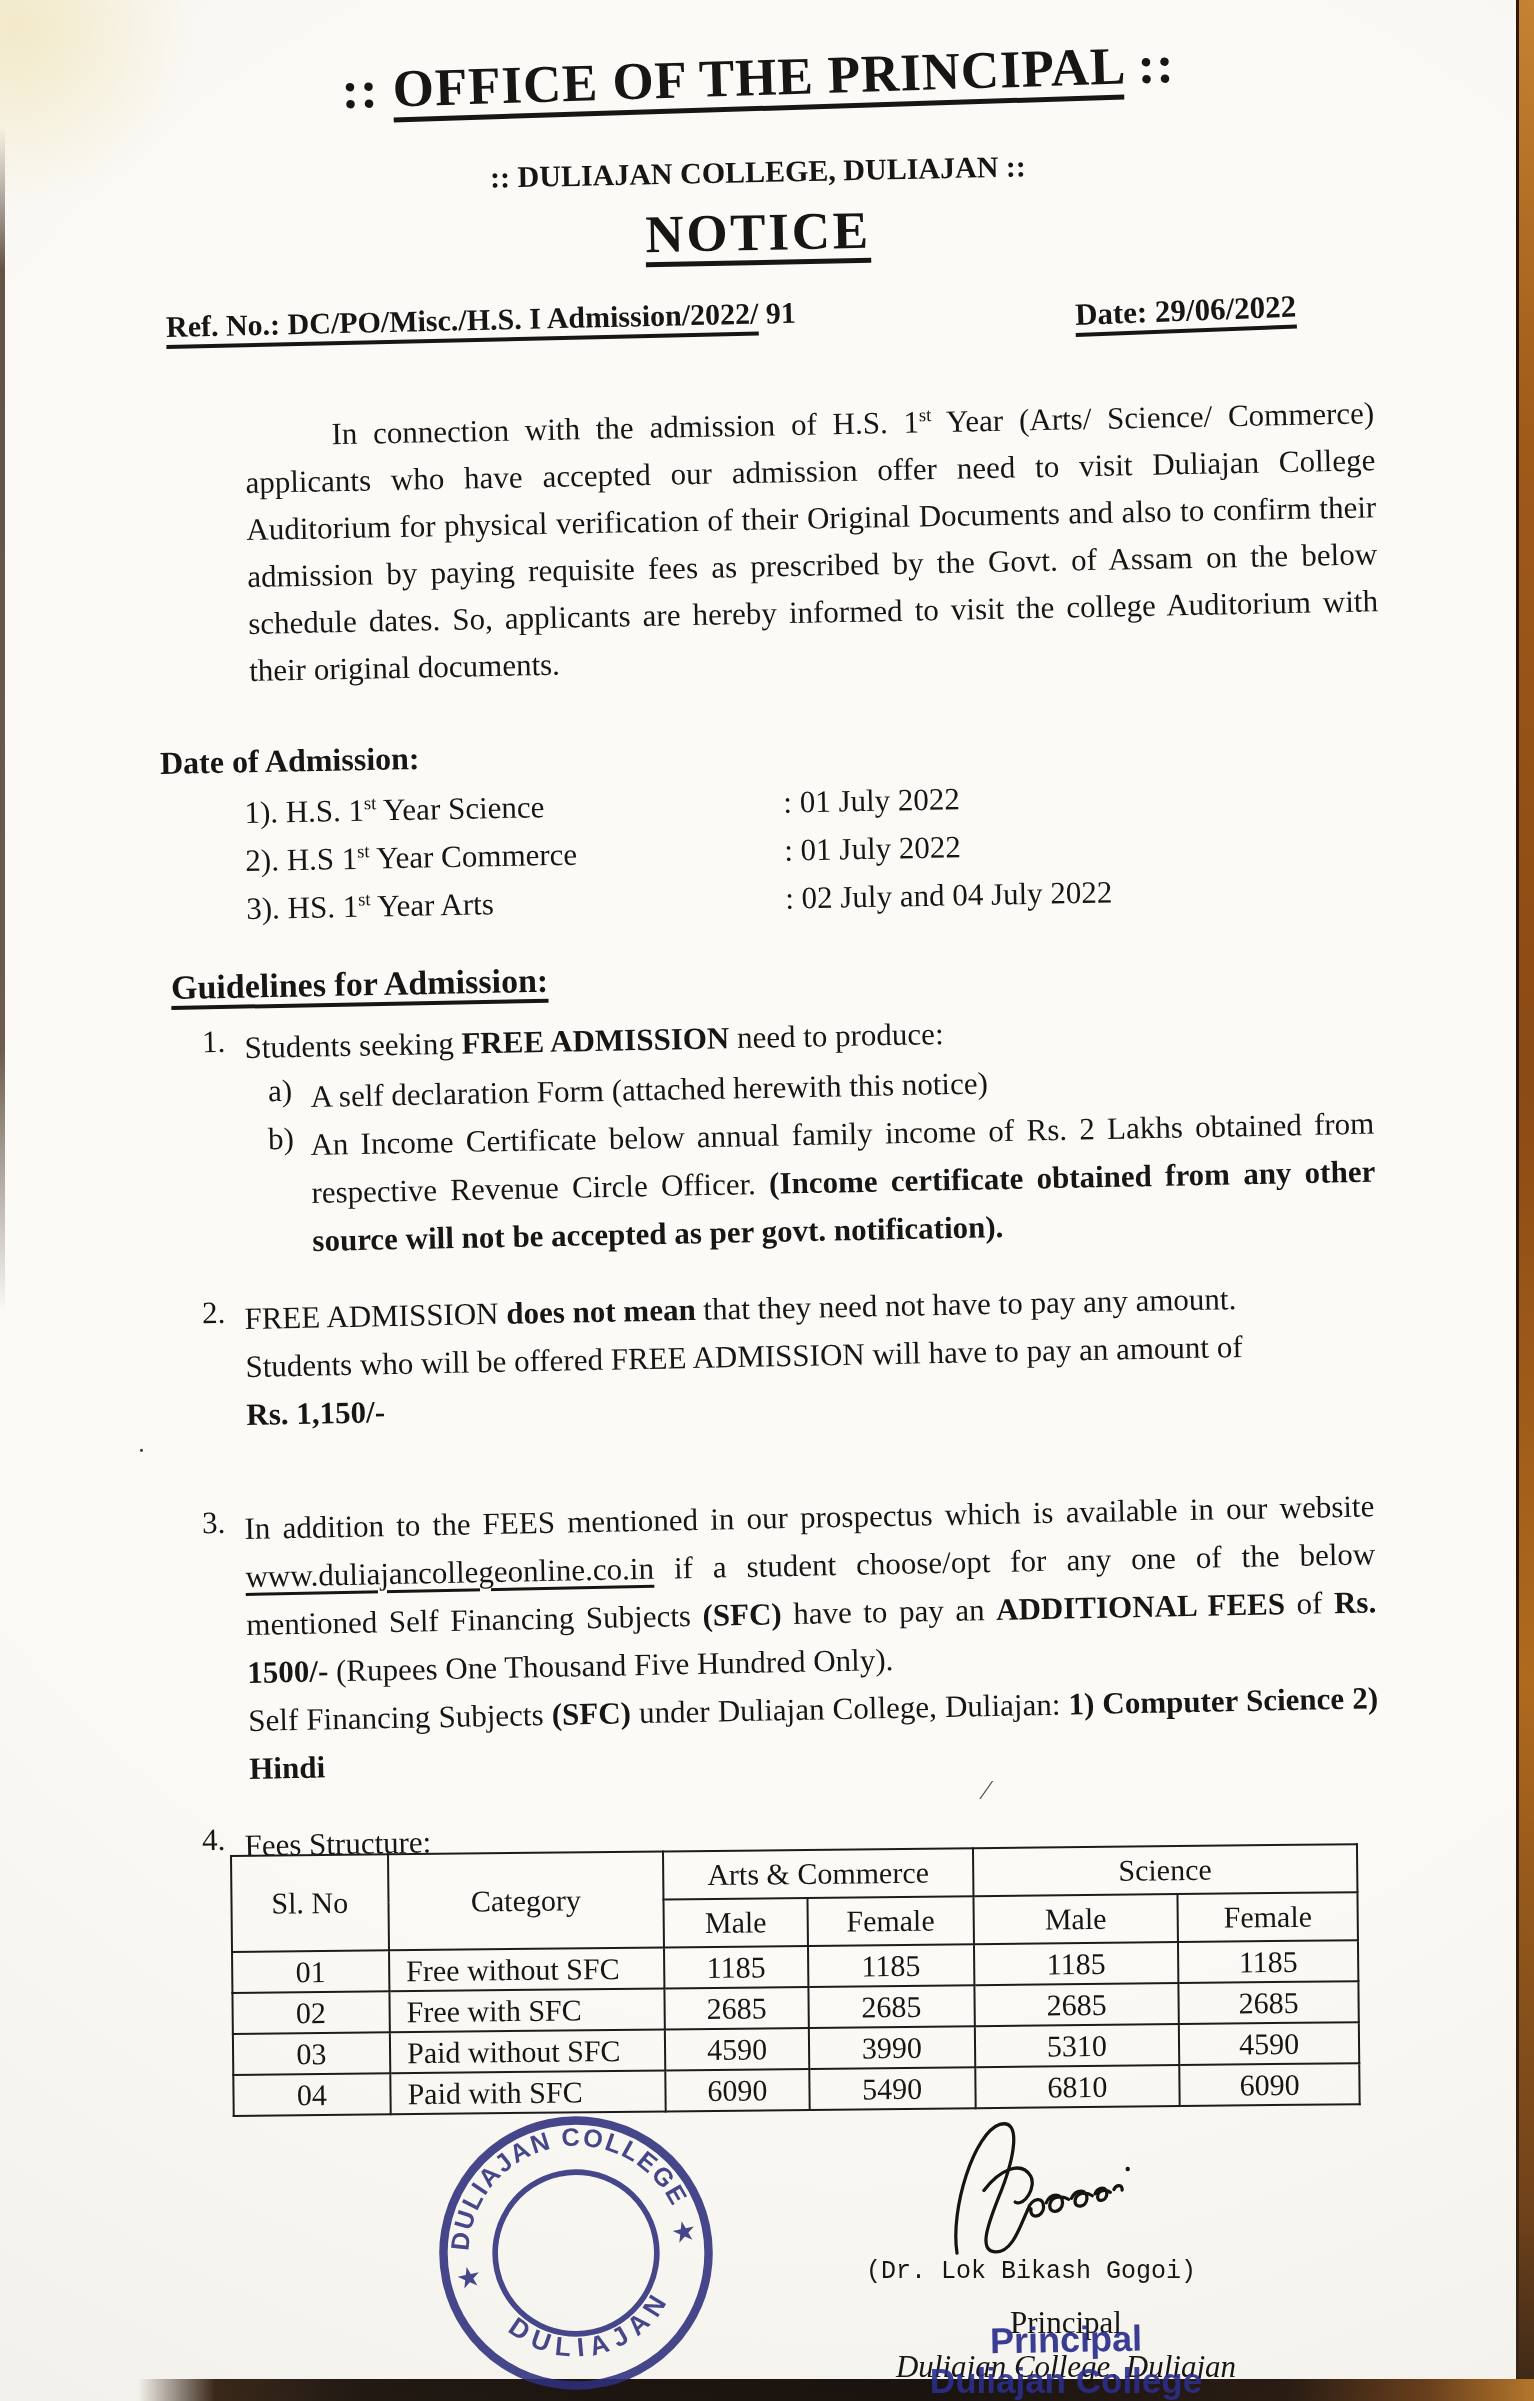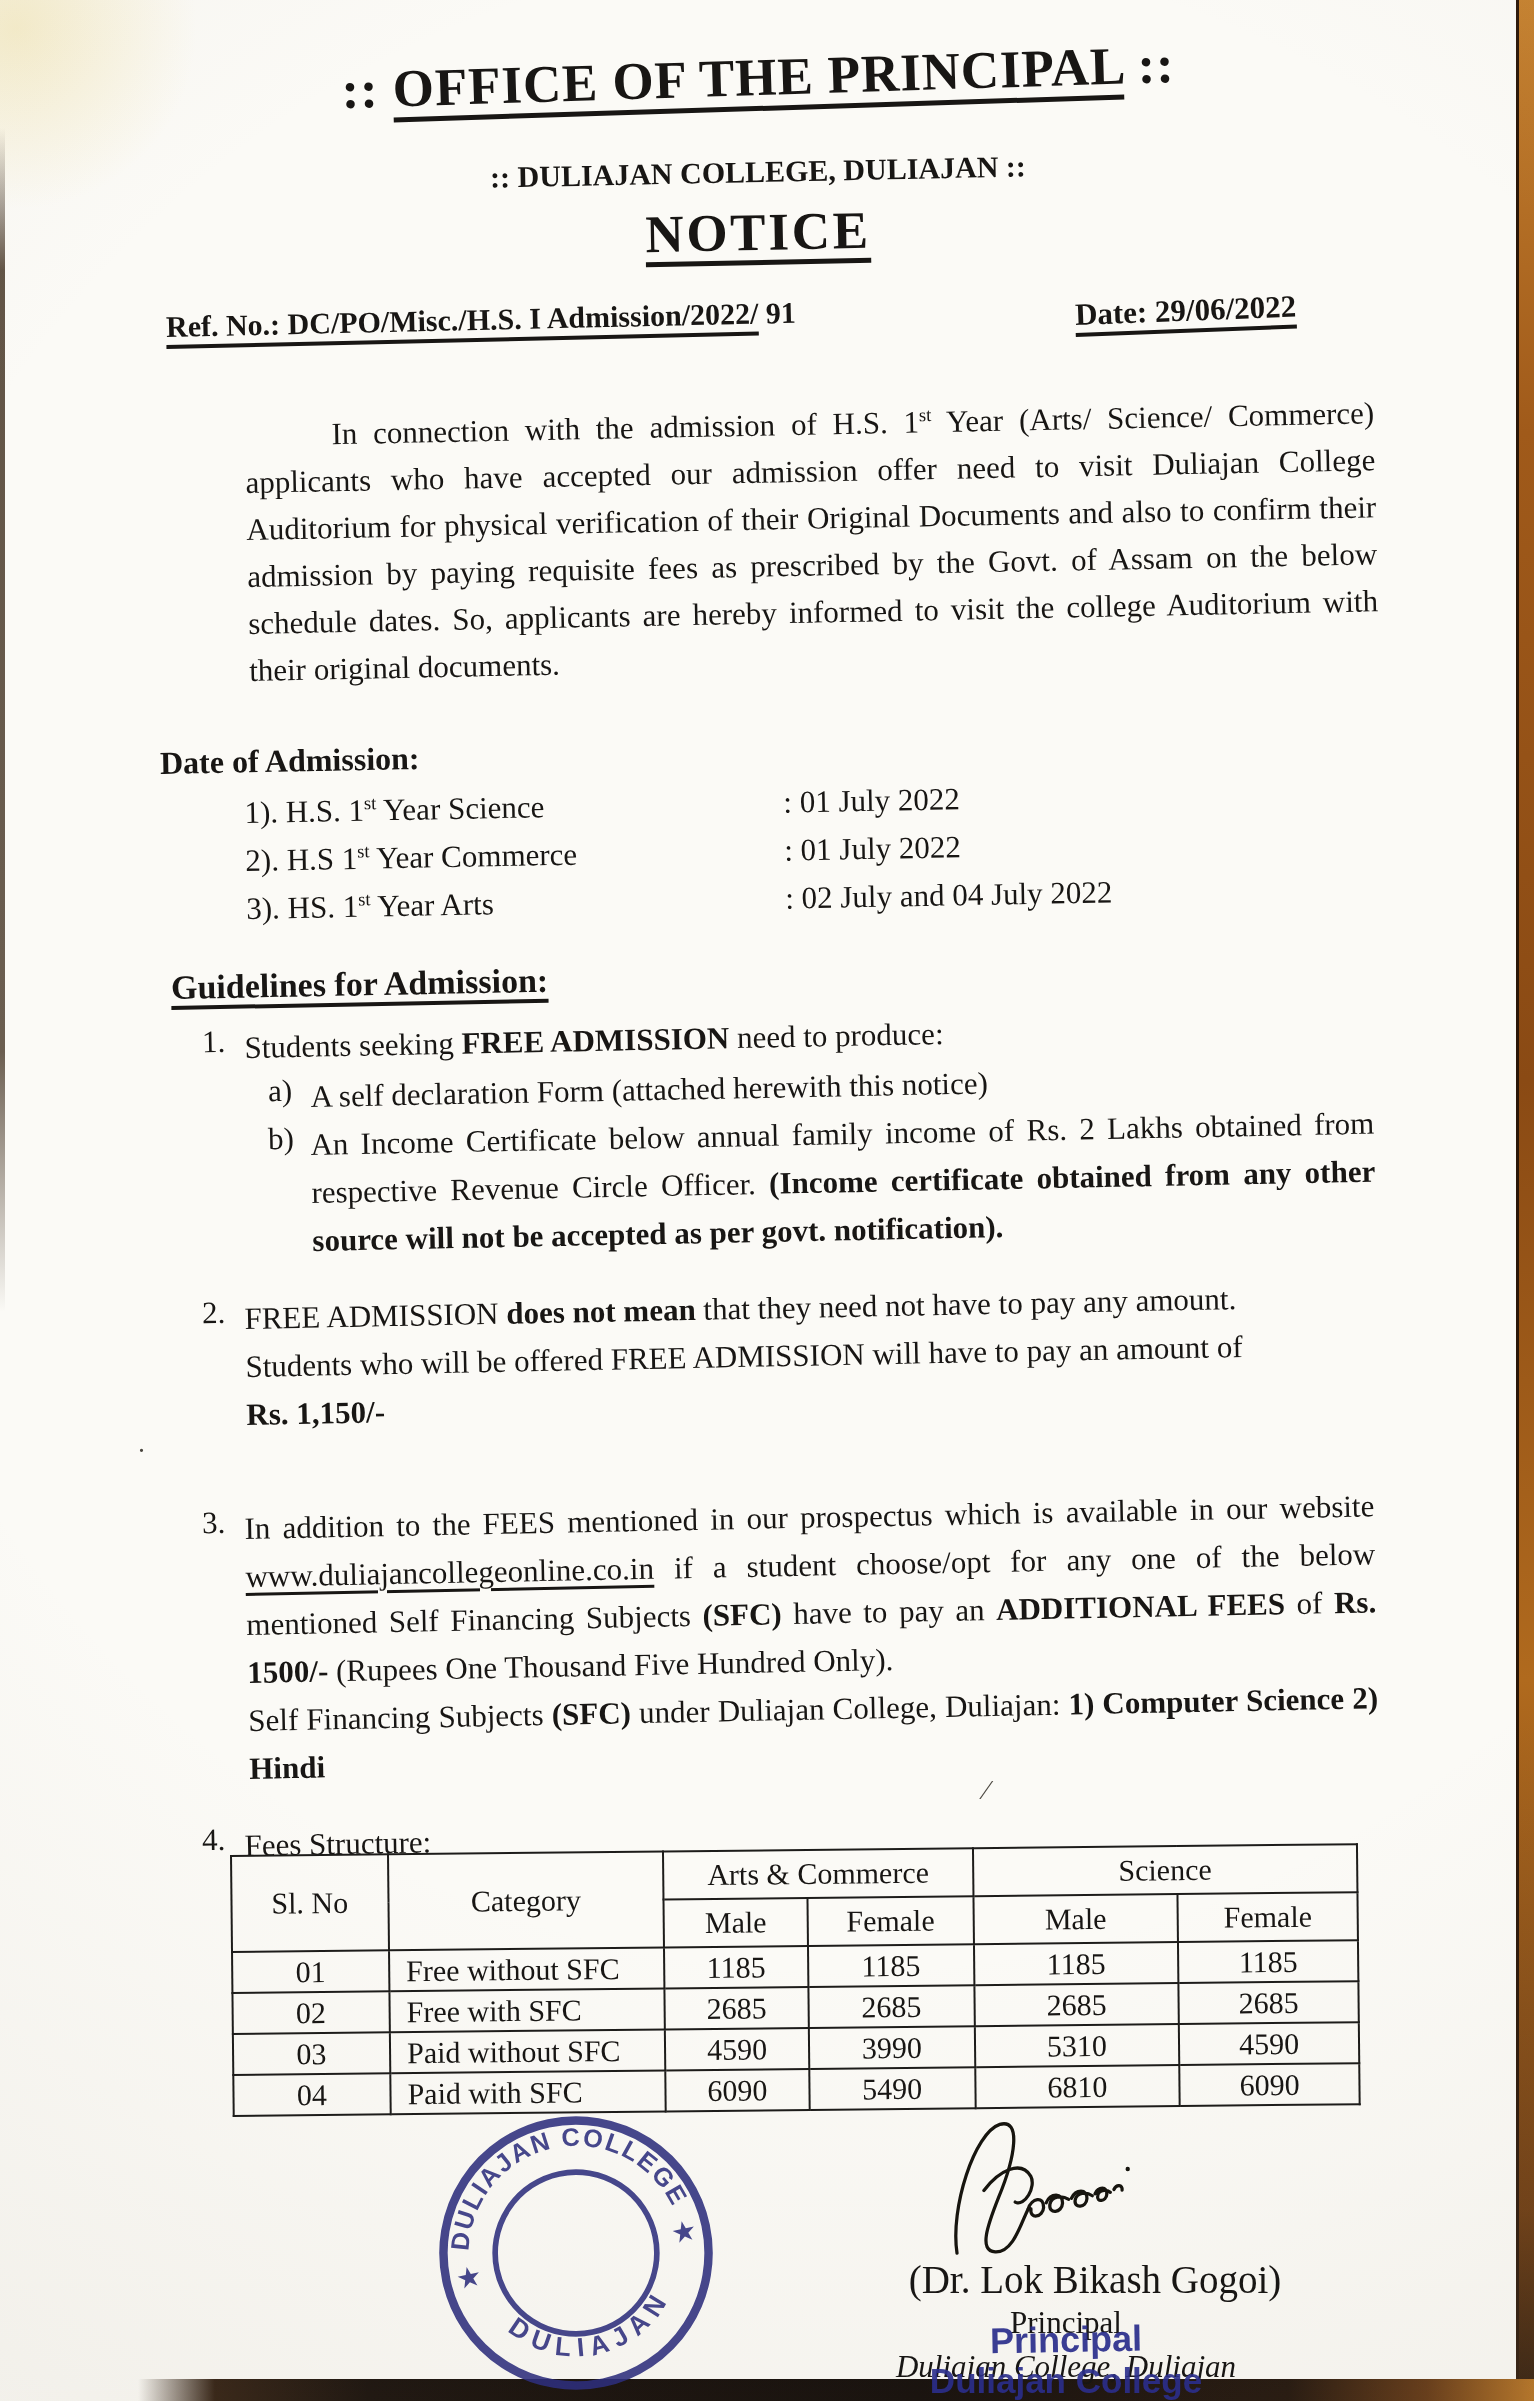--- a/index.html
+++ b/index.html
@@ -55,21 +55,21 @@
   
   .fees-table{left:230px;top:1855px;transform:rotate(-0.6deg);transform-origin:left top;}
   table{border-collapse:collapse;width:1128px;font-size:30px;}
   th,td{border:2.7px solid #1d1c1a;padding:0 9px;height:39px;text-align:center;font-weight:normal;}
   thead tr th{height:46px;}
   td.cat{text-align:left;padding-left:16.4px;}
 
   
   .stamp{left:435px;top:2112px;transform:rotate(-12deg);opacity:.88;}
   .signature{left:929px;top:2104px;transform:rotate(-2deg);}
-  .signer-name{left:881px;top:2257px;width:428px;font-size:39px;}
+  .signer-name{left:817px;top:2257px;width:428px;font-size:25px;font-family:Liberation Mono, monospace;}
   .typed-role{left:852px;top:2305px;width:428px;font-size:31px;}
   .stamp-role{left:852px;top:2319px;width:428px;font-size:36px;font-weight:bold;
     font-family:"Liberation Sans",sans-serif;color:#2b2e8c;transform:rotate(-1deg);opacity:.92;}
   .typed-org{left:852px;top:2349px;width:428px;font-size:31px;font-style:italic;}
   .stamp-org{left:852px;top:2361px;width:428px;font-size:35px;font-weight:bold;
     font-family:"Liberation Sans",sans-serif;color:#2b2e8c;opacity:.9;}
 </style>
 </head>
 <body>
 

